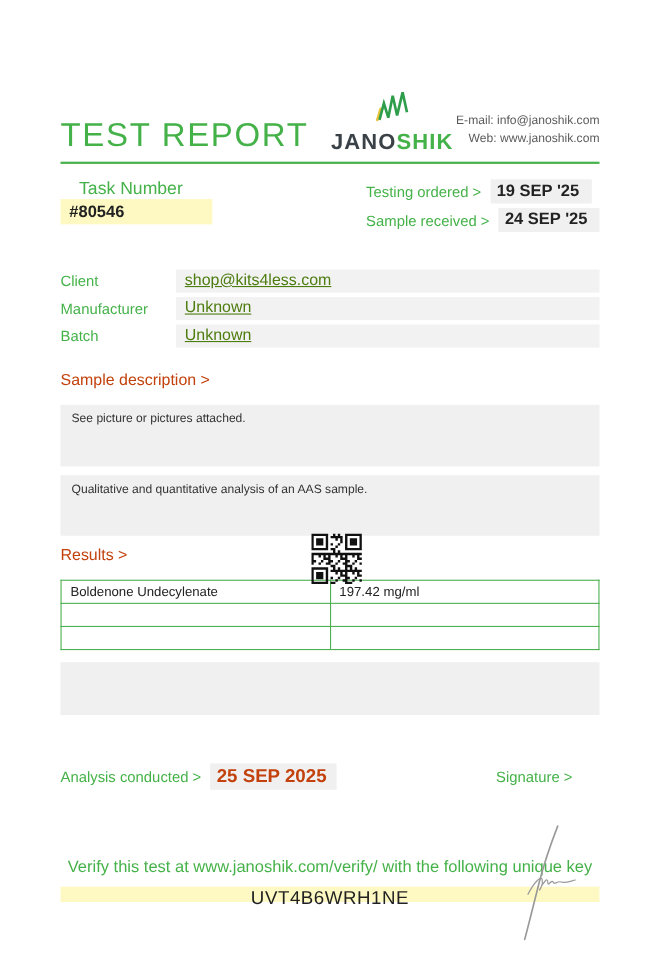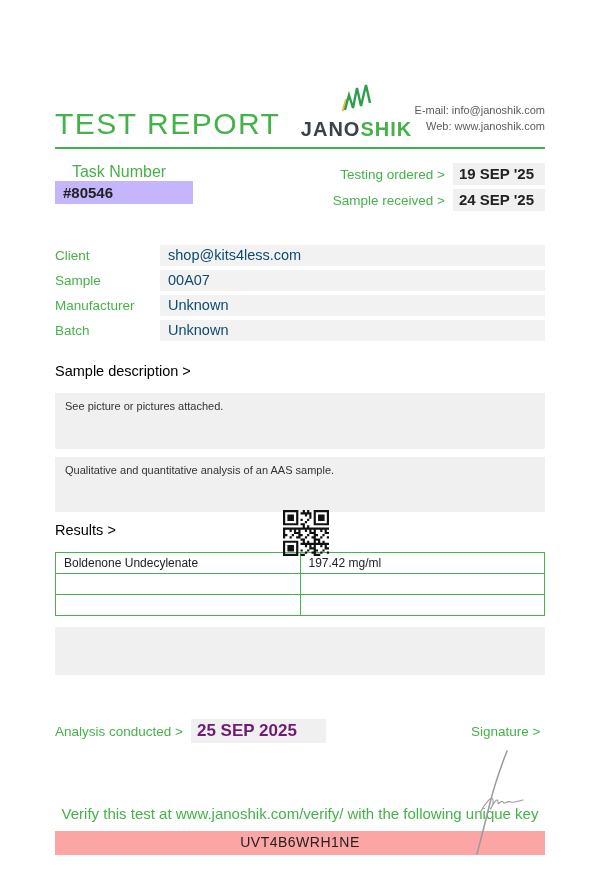--- a/index.html
+++ b/index.html
@@ -14,33 +14,33 @@
   .logo { display:flex; flex-direction:column; align-items:center; margin-left:18px; }
   .logo-text { font-size:20px; font-weight:700; letter-spacing:1px; color:#3a4147; line-height:1; margin-top:2px; }
   .logo-text .accent { color:#45b249; }
   .contact { text-align:right; font-size:11px; color:#5a5a5a; line-height:1.45; padding-bottom:4px; }
   .rule { height:2px; background:#45b249; margin-top:8px; }
 
   
   .task-row { display:flex; justify-content:space-between; margin-top:14px; }
   .task-left { display:flex; align-items:center;flex-direction:column; }
   .task-label { color:#45b249; font-size:16px; margin-right:10px; white-space:nowrap; }
-  .task-value { background:#c4b5fd; width:138px; height:23px; line-height:23px; padding-left:8px; font-size:15px; color:#222; font-weight:600; }
-  .date-row { display:flex; align-items:center; justify-content:flex-end; margin-bottom:4px; }
+  .task-value { background:#fef9c3; width:138px; height:23px; line-height:23px; padding-left:8px; font-size:15px; color:#222; font-weight:600; }
+  .date-row { display:flex; align-items:center; justify-content:flex-start; margin-bottom:4px; }
   .date-label { color:#45b249; font-size:13.5px; margin-right:8px; white-space:nowrap; }
   .date-value { background:#f0f0f0; width:92px; height:22px; line-height:22px; padding-left:6px; font-size:15px; font-weight:600; color:#222; }
 
   
   .info { margin-top:30px; }
   .info-row { display:flex; align-items:center; margin-bottom:4px; }
   .info-label { width:105px; color:#45b249; font-size:13.5px; flex:none; }
-  .info-value { flex:1; background:#f2f2f2; height:21px; line-height:21px; padding-left:8px; font-size:14.5px; color:#0c4a6e; }
+  .info-value { flex:1; background:#f2f2f2; height:21px; line-height:21px; padding-left:8px; font-size:14.5px; color:#4d7c0f;text-decoration:underline; }
 
   
-  .section-heading { color:#000000; font-size:14.5px; }
+  .section-heading { color:#c2410c; font-size:14.5px; }
   .gray-box { background:#f0f0f0; padding:7px 10px; font-size:11px; color:#333; }
   .desc-heading { margin-top:22px; }
   .desc-box { margin-top:14px; height:56px; }
   .tests-heading { margin-top:16px; }
   .tests-box { margin-top:8px; height:55px; }
 
   
   .results { position:relative; }
   .results-heading { margin-top:10px; }
   .qr { position:absolute; left:228px; top:-12px; width:46px; height:46px; }
@@ -48,26 +48,26 @@
   .results-table td { border:1.5px solid #4caf50; height:21px; font-size:12px; color:#222; padding:0 8px; }
   .results-table td.analyte { width:50%; }
 
   
   .comments-heading { margin-top:16px; }
   .comments-box { margin-top:11px; height:48px; }
 
   
   .footer-row { display:flex; align-items:center; margin-top:44px; }
   .analysis-label { color:#45b249; font-size:13.5px; margin-right:8px; white-space:nowrap; }
-  .analysis-value { background:#f0f0f0; width:135px; height:24px; line-height:24px; padding-left:6px; font-size:17px; font-weight:600; color:#701a75; }
+  .analysis-value { background:#f0f0f0; width:115px; height:24px; line-height:24px; padding-left:6px; font-size:17px; font-weight:600; color:#c2410c; }
   .sig-label { color:#45b249; font-size:13.5px; margin-left:145px; }
   .signature { position:absolute; left:466px; top:700px; }
 
   .verify-text { color:#45b249; font-size:15px; text-align:center; margin-top:62px; }
-  .key-box { margin-top:9px; background:#fca5a5; height:24px; line-height:22px; text-align:center; font-size:14px; color:#222; letter-spacing:0.5px; }
+  .key-box { margin-top:9px; background:#fef9c3; height:14px; line-height:22px; text-align:center; font-size:17px; color:#222; letter-spacing:0.5px; }
 </style>
 </head>
 <body>
 
 <div class="page">
   <div class="content">
 
     <div class="header">
       <div class="report-title">TEST REPORT</div>
       <div class="logo">
@@ -101,24 +101,20 @@
           <span class="date-label">Sample received &gt;</span>
           <span class="date-value">24 SEP '25</span>
         </div>
       </div>
     </div>
 
     <div class="info">
       <div class="info-row">
         <span class="info-label">Client</span>
         <span class="info-value">shop@kits4less.com</span>
-      </div>
-      <div class="info-row">
-        <span class="info-label">Sample</span>
-        <span class="info-value">00A07</span>
       </div>
       <div class="info-row">
         <span class="info-label">Manufacturer</span>
         <span class="info-value">Unknown</span>
       </div>
       <div class="info-row">
         <span class="info-label">Batch</span>
         <span class="info-value">Unknown</span>
       </div>
     </div>

